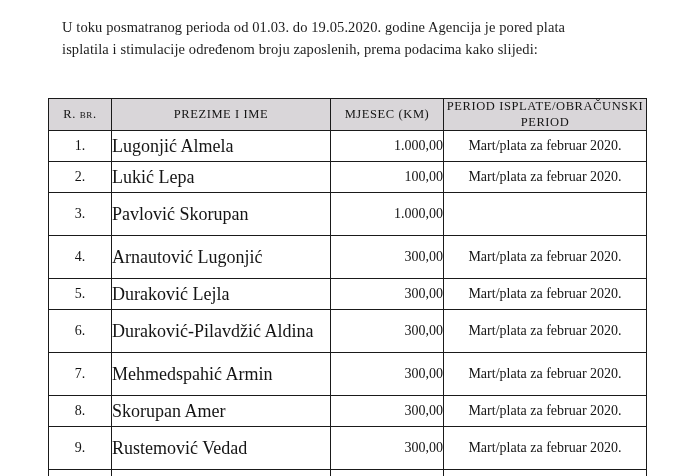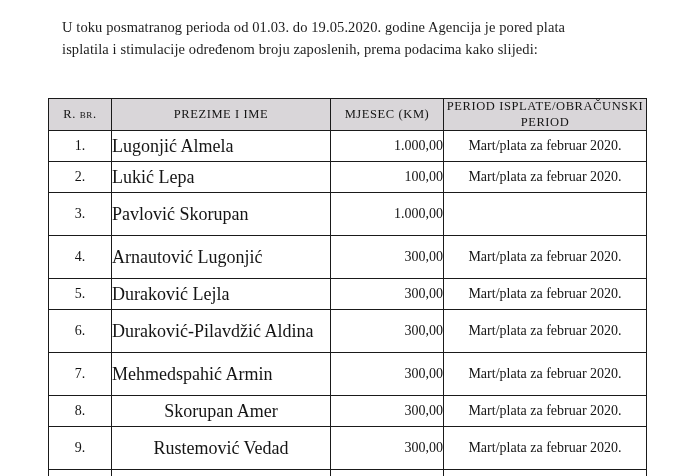--- a/index.html
+++ b/index.html
@@ -90,21 +90,21 @@
   td.c-mon {
     text-align: center;
     font-size: 14px;
     vertical-align: top;
     padding-top: 2px;
   }
   tr.r-tall td { height: 42px; }
   tr.r-short td { height: 30px; }
   td.amt-bottom { vertical-align: bottom; padding-bottom: 2px; padding-top: 0; }
   td.mon-bottom { vertical-align: bottom; padding-bottom: 2px; padding-top: 0; }
-  td.name-top { vertical-align: top; padding-top: 2px; padding-bottom: 0; text-align: center; }
+  td.name-top { vertical-align: top; padding-top: 2px; padding-bottom: 0; }
   td.total-label {
     text-align: left;
     padding-left: 8px;
     font-size: 14px;
     letter-spacing: 0.3px;
     vertical-align: middle;
   }
   td.total-amt {
     text-align: right;
     padding-right: 8px;

